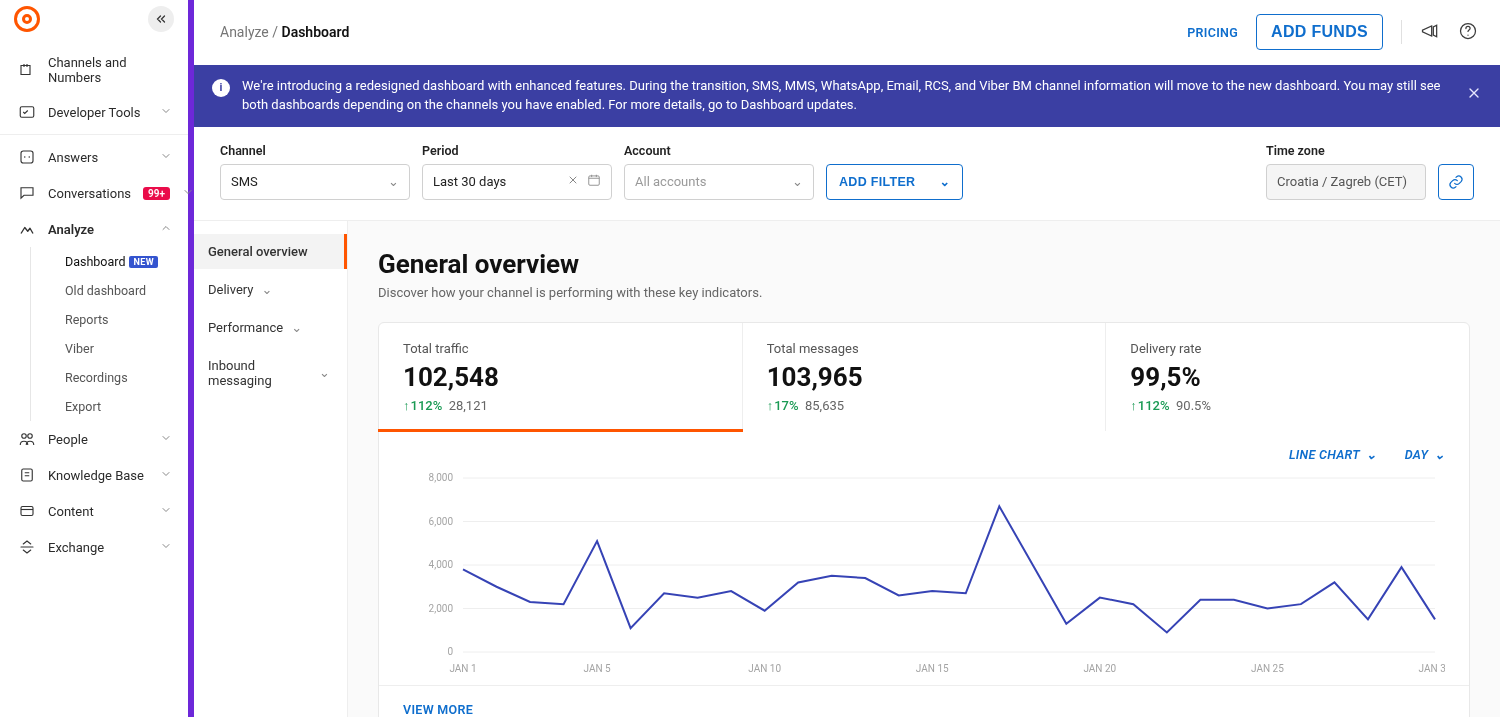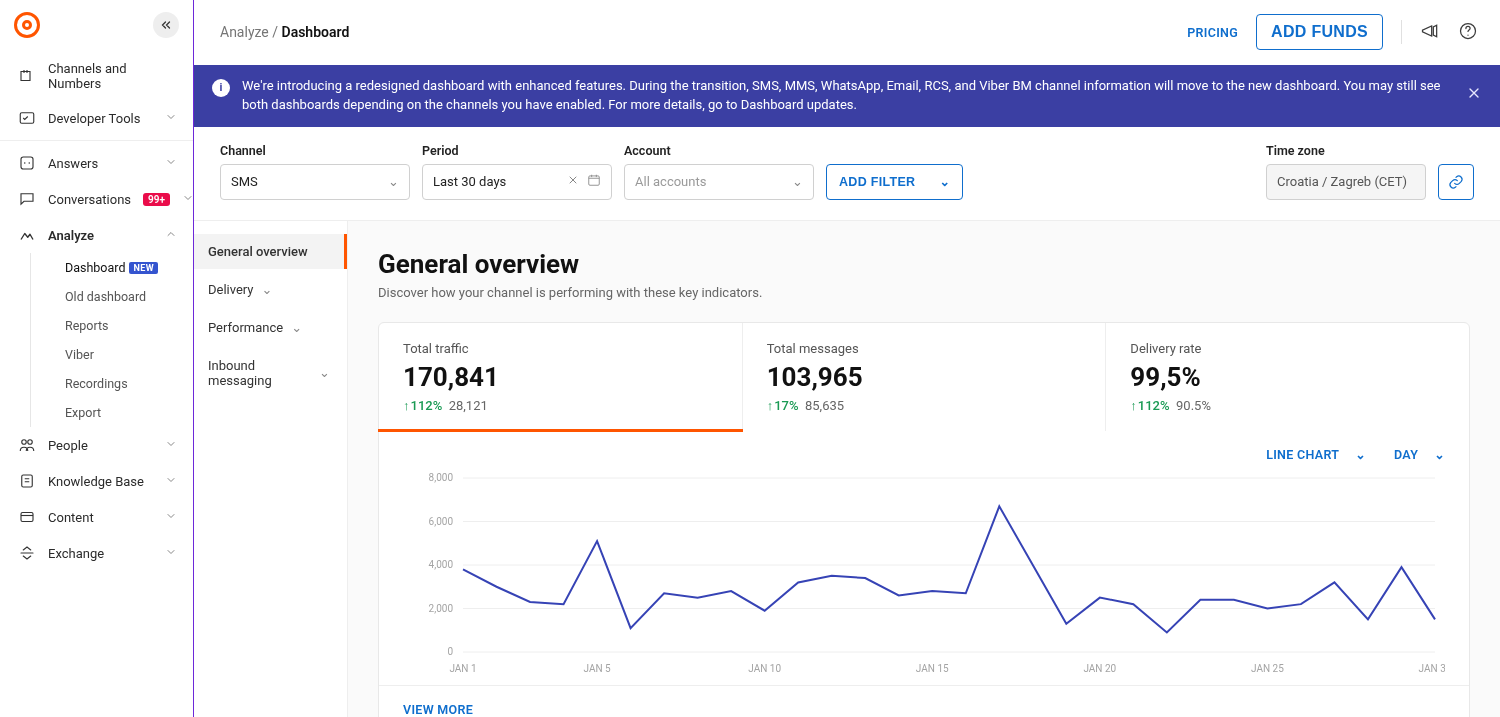--- a/index.html
+++ b/index.html
@@ -10,22 +10,22 @@
     background: #fff;
     width: 1500px;
     height: 717px;
     overflow: hidden;
   }
   .app { display: flex; height: 100%; }
 
   
   .sidebar {
     width: 194px;
-    border-right: 1px solid #6d28d9;
-    padding-top: 10px;
+    border-right: 6px solid #6d28d9;
+    padding-top: 4px;
     flex-shrink: 0;
     background: #fff;
   }
   .sidebar-top { display:flex; align-items:center; justify-content:space-between; padding: 2px 14px 14px 14px; }
   .logo {
     width: 26px; height: 26px; border-radius: 50%;
     border: 3px solid #ff5500;
     display:flex; align-items:center; justify-content:center;
   }
   .logo .inner {
@@ -180,21 +180,21 @@
     content:""; position:absolute; left:-1px; right:-1px; bottom:-1px;
     height:3px; background:#ff5500;
   }
 
   .chart-wrap { padding:16px 24px 0px 24px; }
   .chart-controls {
     display:flex; justify-content:flex-end; gap:28px;
     font-size:12.5px; font-weight:600; color:#0f6ecd; letter-spacing:.3px;
     margin-bottom:10px;
   }
-  .chart-controls .ctl { display:flex; align-items:center; gap:16px; cursor:pointer; }
+  .chart-controls .ctl { display:flex; align-items:center; gap:6px; cursor:pointer;font-style:italic; }
   .chart-svg { width:100%; height:210px; }
   .axis-label { fill:#a4a4a4; font-size:10px; }
   .gridline { stroke:#eeeeee; stroke-width:1; }
   .series-line { stroke:#3643b5; stroke-width:2; fill:none; }
 
   .view-more {
     padding:16px 24px; border-top:1px solid #eee;
     color:#0f6ecd; font-weight:600; font-size:12.5px; letter-spacing:.3px;
     cursor:pointer;
   }
@@ -452,21 +452,21 @@
         </div>
 
       <div class="page">
         <h1>General overview</h1>
         <p class="subtitle">Discover how your channel is performing with these key indicators.</p>
 
         <div class="card">
           <div class="metrics-row" id="metrics-row">
               <div class="metric selected">
                 <div class="m-label">Total traffic</div>
-                <div class="m-value">170,841</div>
+                <div class="m-value">102,548</div>
                 <div class="m-delta"><span class="up">112%</span> &nbsp;28,121</div>
               </div>
               <div class="metric">
                 <div class="m-label">Total messages</div>
                 <div class="m-value">103,965</div>
                 <div class="m-delta"><span class="up">17%</span> &nbsp;85,635</div>
               </div>
               <div class="metric">
                 <div class="m-label">Delivery rate</div>
                 <div class="m-value">99,5%</div>

